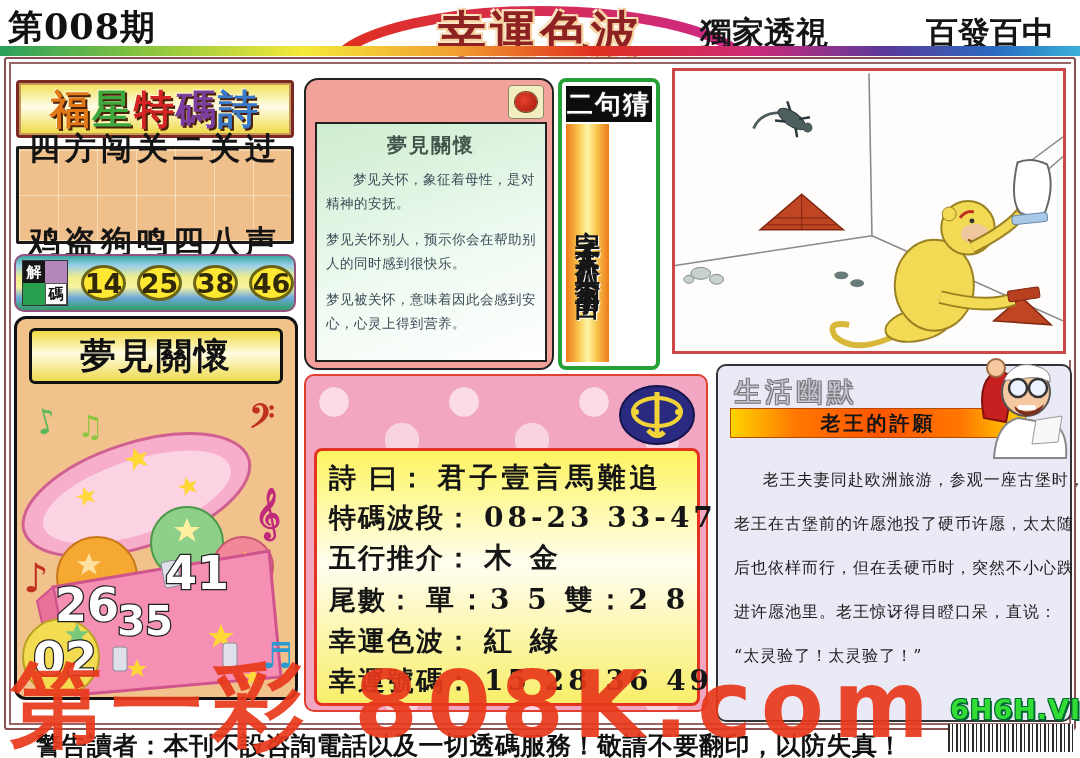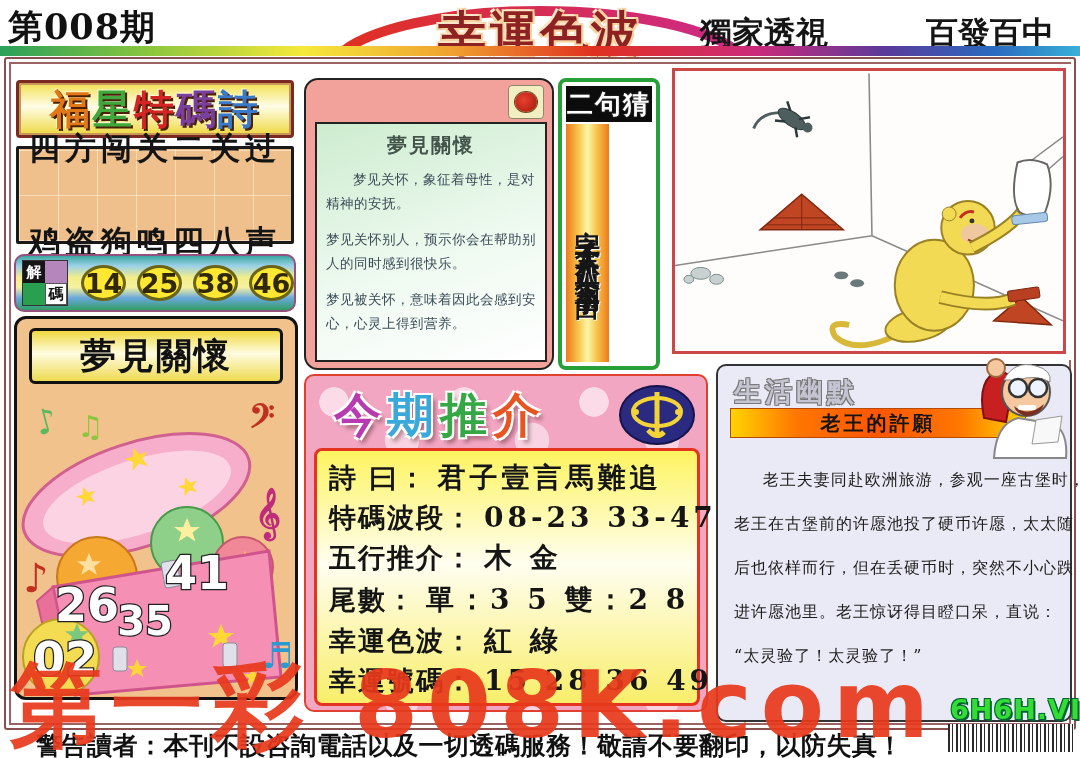--- a/index.html
+++ b/index.html
@@ -125,21 +125,21 @@
     background:linear-gradient(to bottom,#fdf460,#fffef0 45%,#f8ee6a);
     padding:8px 12px 4px; display:flex; flex-direction:column; justify-content:space-between; }
   .rec-row { display:flex; align-items:baseline; font-family:"DejaVu Serif",serif;
     font-weight:900; color:#151515; white-space:nowrap; }
   .rec-label { font-size:27px; letter-spacing:2px; }
   .rec-value { font-size:28px; letter-spacing:4px; margin-left:10px; }
 
   
   .humor-box { position:absolute; left:716px; top:364px; width:356px; height:358px;
     background:#eaeaf6; border:2px solid #333; border-radius:10px; }
-  .humor-title { position:absolute; left:16px; top:8px; font-size:27px; font-weight:700;
+  .humor-title { position:absolute; left:16px; top:8px; font-size:27px; font-weight:400;
     color:#c4c4d2; letter-spacing:4px;
     text-shadow:1px 1px 0 #777,-1px -1px 0 #777,1px -1px 0 #777,-1px 1px 0 #777; }
   .humor-banner { position:absolute; left:12px; top:42px; width:296px; height:30px;
     background:linear-gradient(to right,#ffd400,#ff7700 22%,#ff5500 50%,#ff7700 78%,#ffd400);
     border:1px solid #b84a00; display:flex; align-items:center; justify-content:center;
     font-family:"DejaVu Serif",serif; font-size:20px; font-weight:700; color:#151515; letter-spacing:3px; }
   .doctor { position:absolute; right:0; top:-8px; width:104px; height:104px; }
   .humor-text { position:absolute; left:16px; top:92px; width:326px; }
   .humor-line { font-family:"DejaVu Serif",serif; font-size:16px; color:#1c1c1c;
     line-height:44px; letter-spacing:1px; white-space:nowrap; }
@@ -318,21 +318,20 @@
         <g>
           <path d="M360 90 L392 66" stroke="#888" stroke-width="1.5"></path>
           <path d="M346 92 Q338 128 348 142 Q362 150 374 142 Q384 116 376 94 Q360 86 346 92 Z" fill="#fff" stroke="#666" stroke-width="2"></path>
           <rect x="340" y="146" width="36" height="9" rx="3" fill="#a8c8e8" stroke="#6888a8" transform="rotate(-6 340 146)"></rect>
         </g>
       </svg>
     </div>
   </div>
 
   <div class="rec-box">
-    <div class="rec-title"><span style="color: rgb(184, 58, 176);">今</span><span style="color: rgb(58, 168, 216);">期</span><span style="color: rgb(53, 168, 69);">推</span><span style="color: rgb(232, 85, 32);">介</span></div>
     <svg class="rec-emblem" viewBox="0 0 78 62">
       <ellipse cx="39" cy="31" rx="37" ry="29" fill="#2a2a80" stroke="#14144a" stroke-width="2"></ellipse>
       <ellipse cx="39" cy="28" rx="24" ry="14" fill="none" stroke="#f2d438" stroke-width="4"></ellipse>
       <path d="M39 8 L39 50 M30 46 Q39 56 46 48" stroke="#f2d438" stroke-width="5" fill="none"></path>
       <circle cx="18" cy="28" r="3" fill="#f2d438"></circle>
         <circle cx="60" cy="28" r="3" fill="#f2d438"></circle>
     </svg>
     <div class="rec-inner">
       <div class="rec-row">
         <span class="rec-label">詩 曰：</span>

